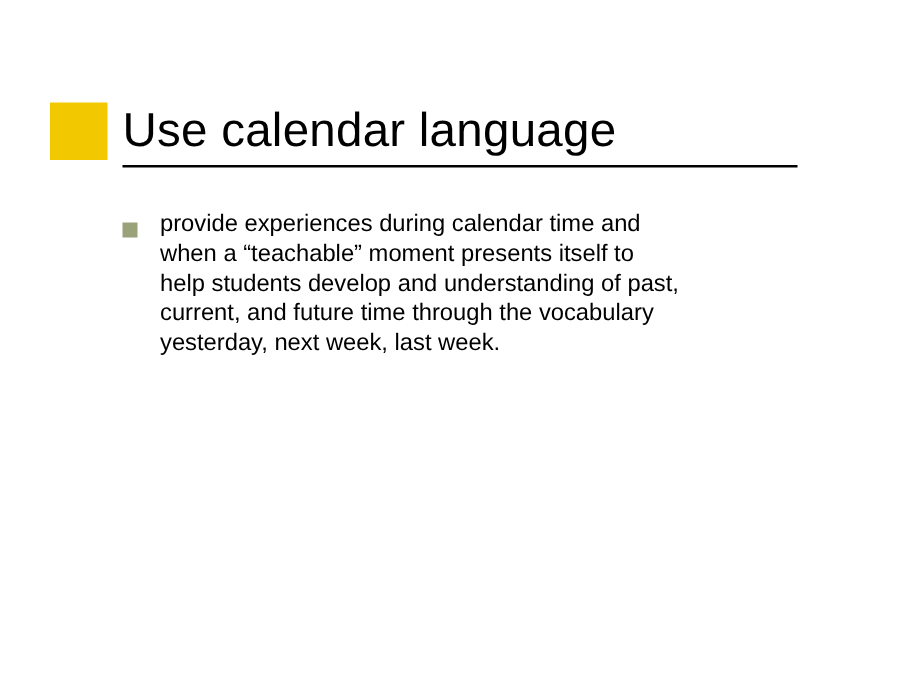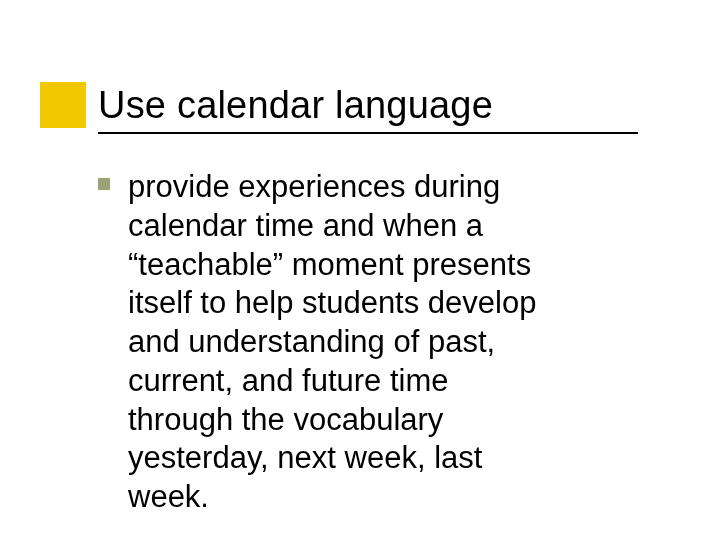--- a/index.html
+++ b/index.html
@@ -45,21 +45,21 @@
     gap: 18px;
   }
   .bullet {
     width: 12px;
     height: 12px;
     background: #9aa27a;
     margin-top: 10px;
     flex-shrink: 0;
   }
   .body-text {
-    font-size: 31px;
+    font-size: 19px;
     line-height: 1.25;
     color: #000000;
     font-weight: 400;
   }
 </style>
 </head>
 <body>
 
 <div class="slide">
   <div class="accent-box"></div>

